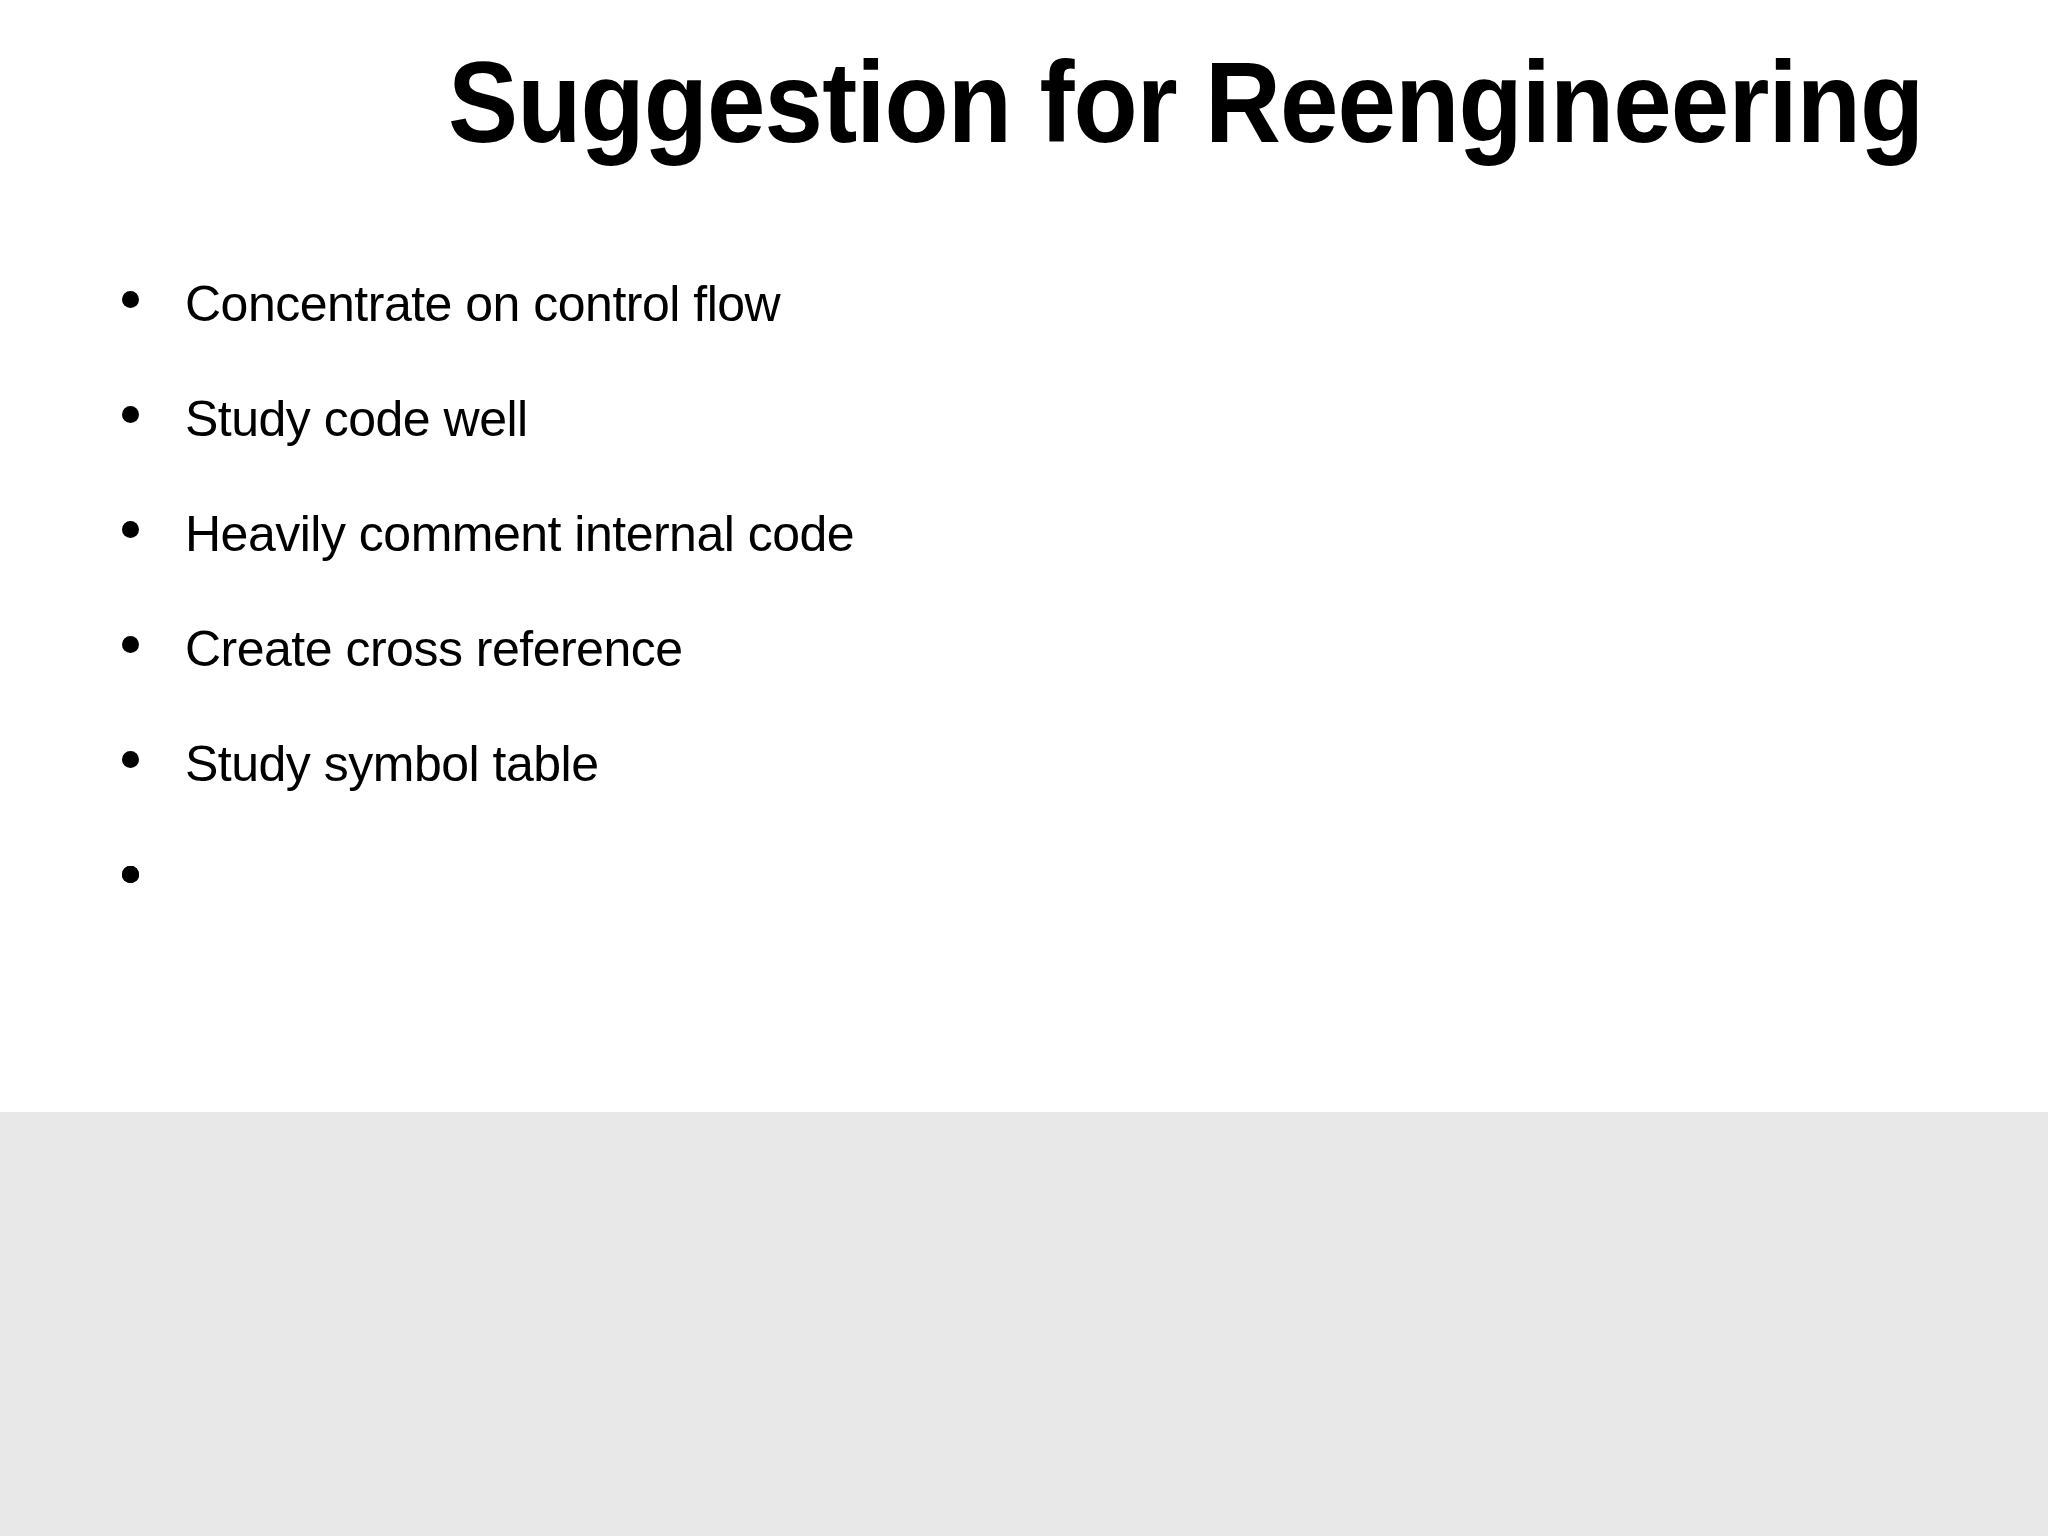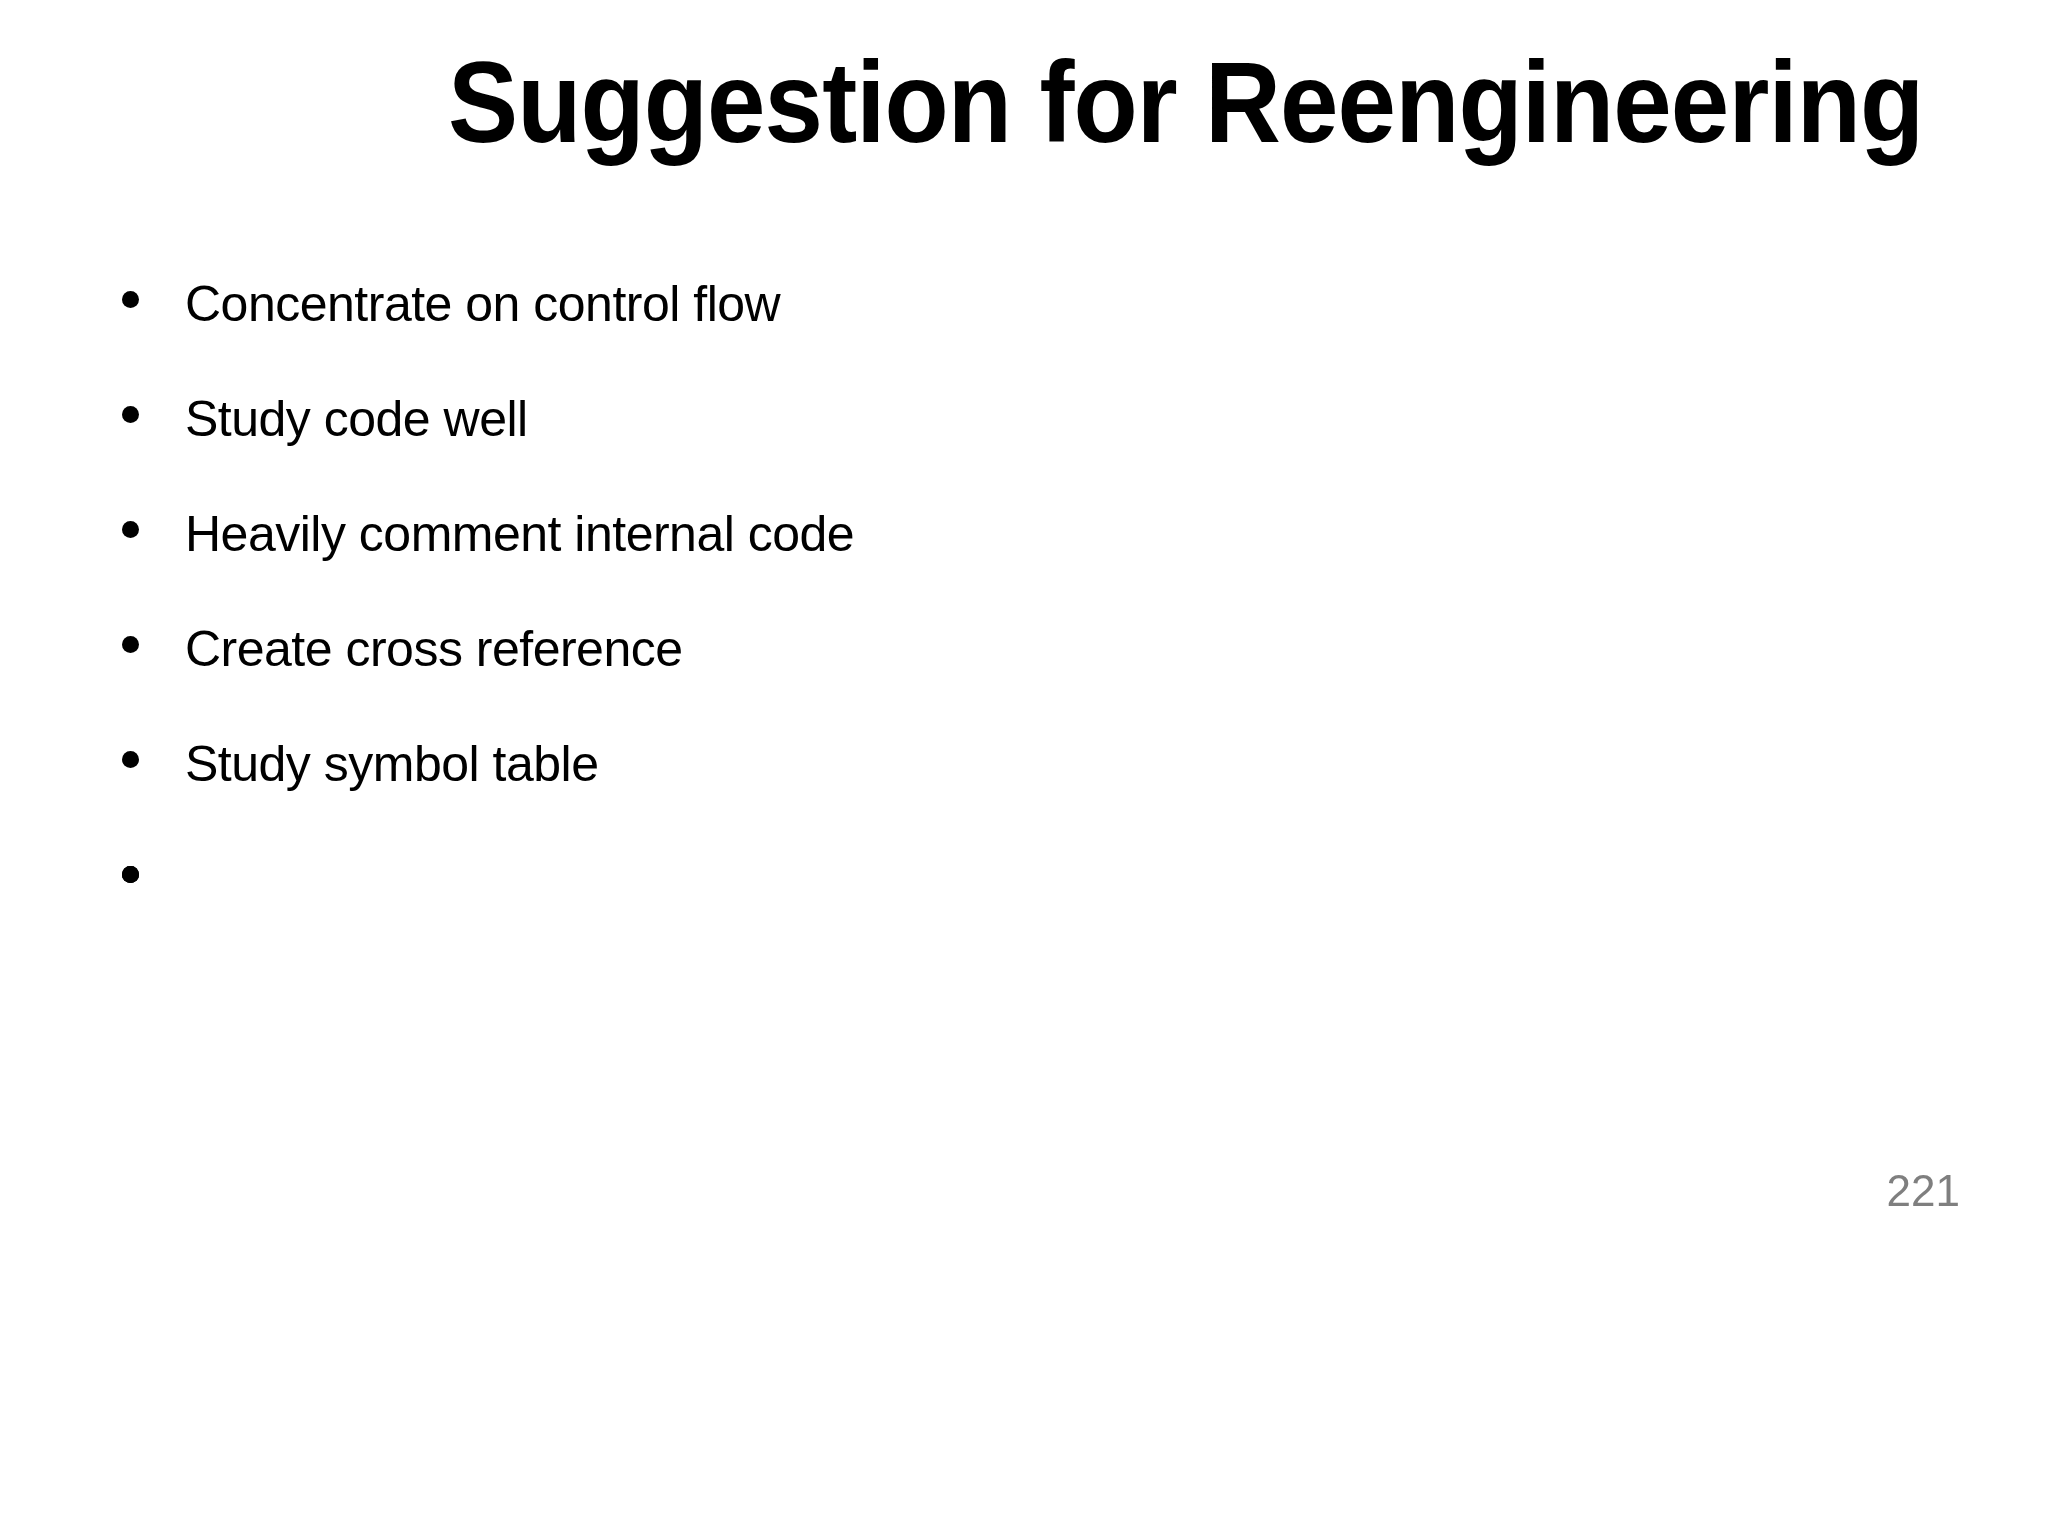--- a/index.html
+++ b/index.html
@@ -5,21 +5,21 @@
   :root {
     --text: #000000;
     --page-num: #7f7f7f;
     --bg: #ffffff;
   }
   * { margin: 0; padding: 0; box-sizing: border-box; }
   html, body { background: #e8e8e8; }
   .slide {
     position: relative;
     width: 2048px;
-    height: 1536px;
+    height: 1112px;
     background: var(--bg);
     overflow: hidden;
     font-family: "Liberation Sans", "DejaVu Sans", sans-serif;
   }
   .slide-title {
     position: absolute;
     left: 448px;
     top: 45px;
     font-size: 115px;
     font-weight: bold;

